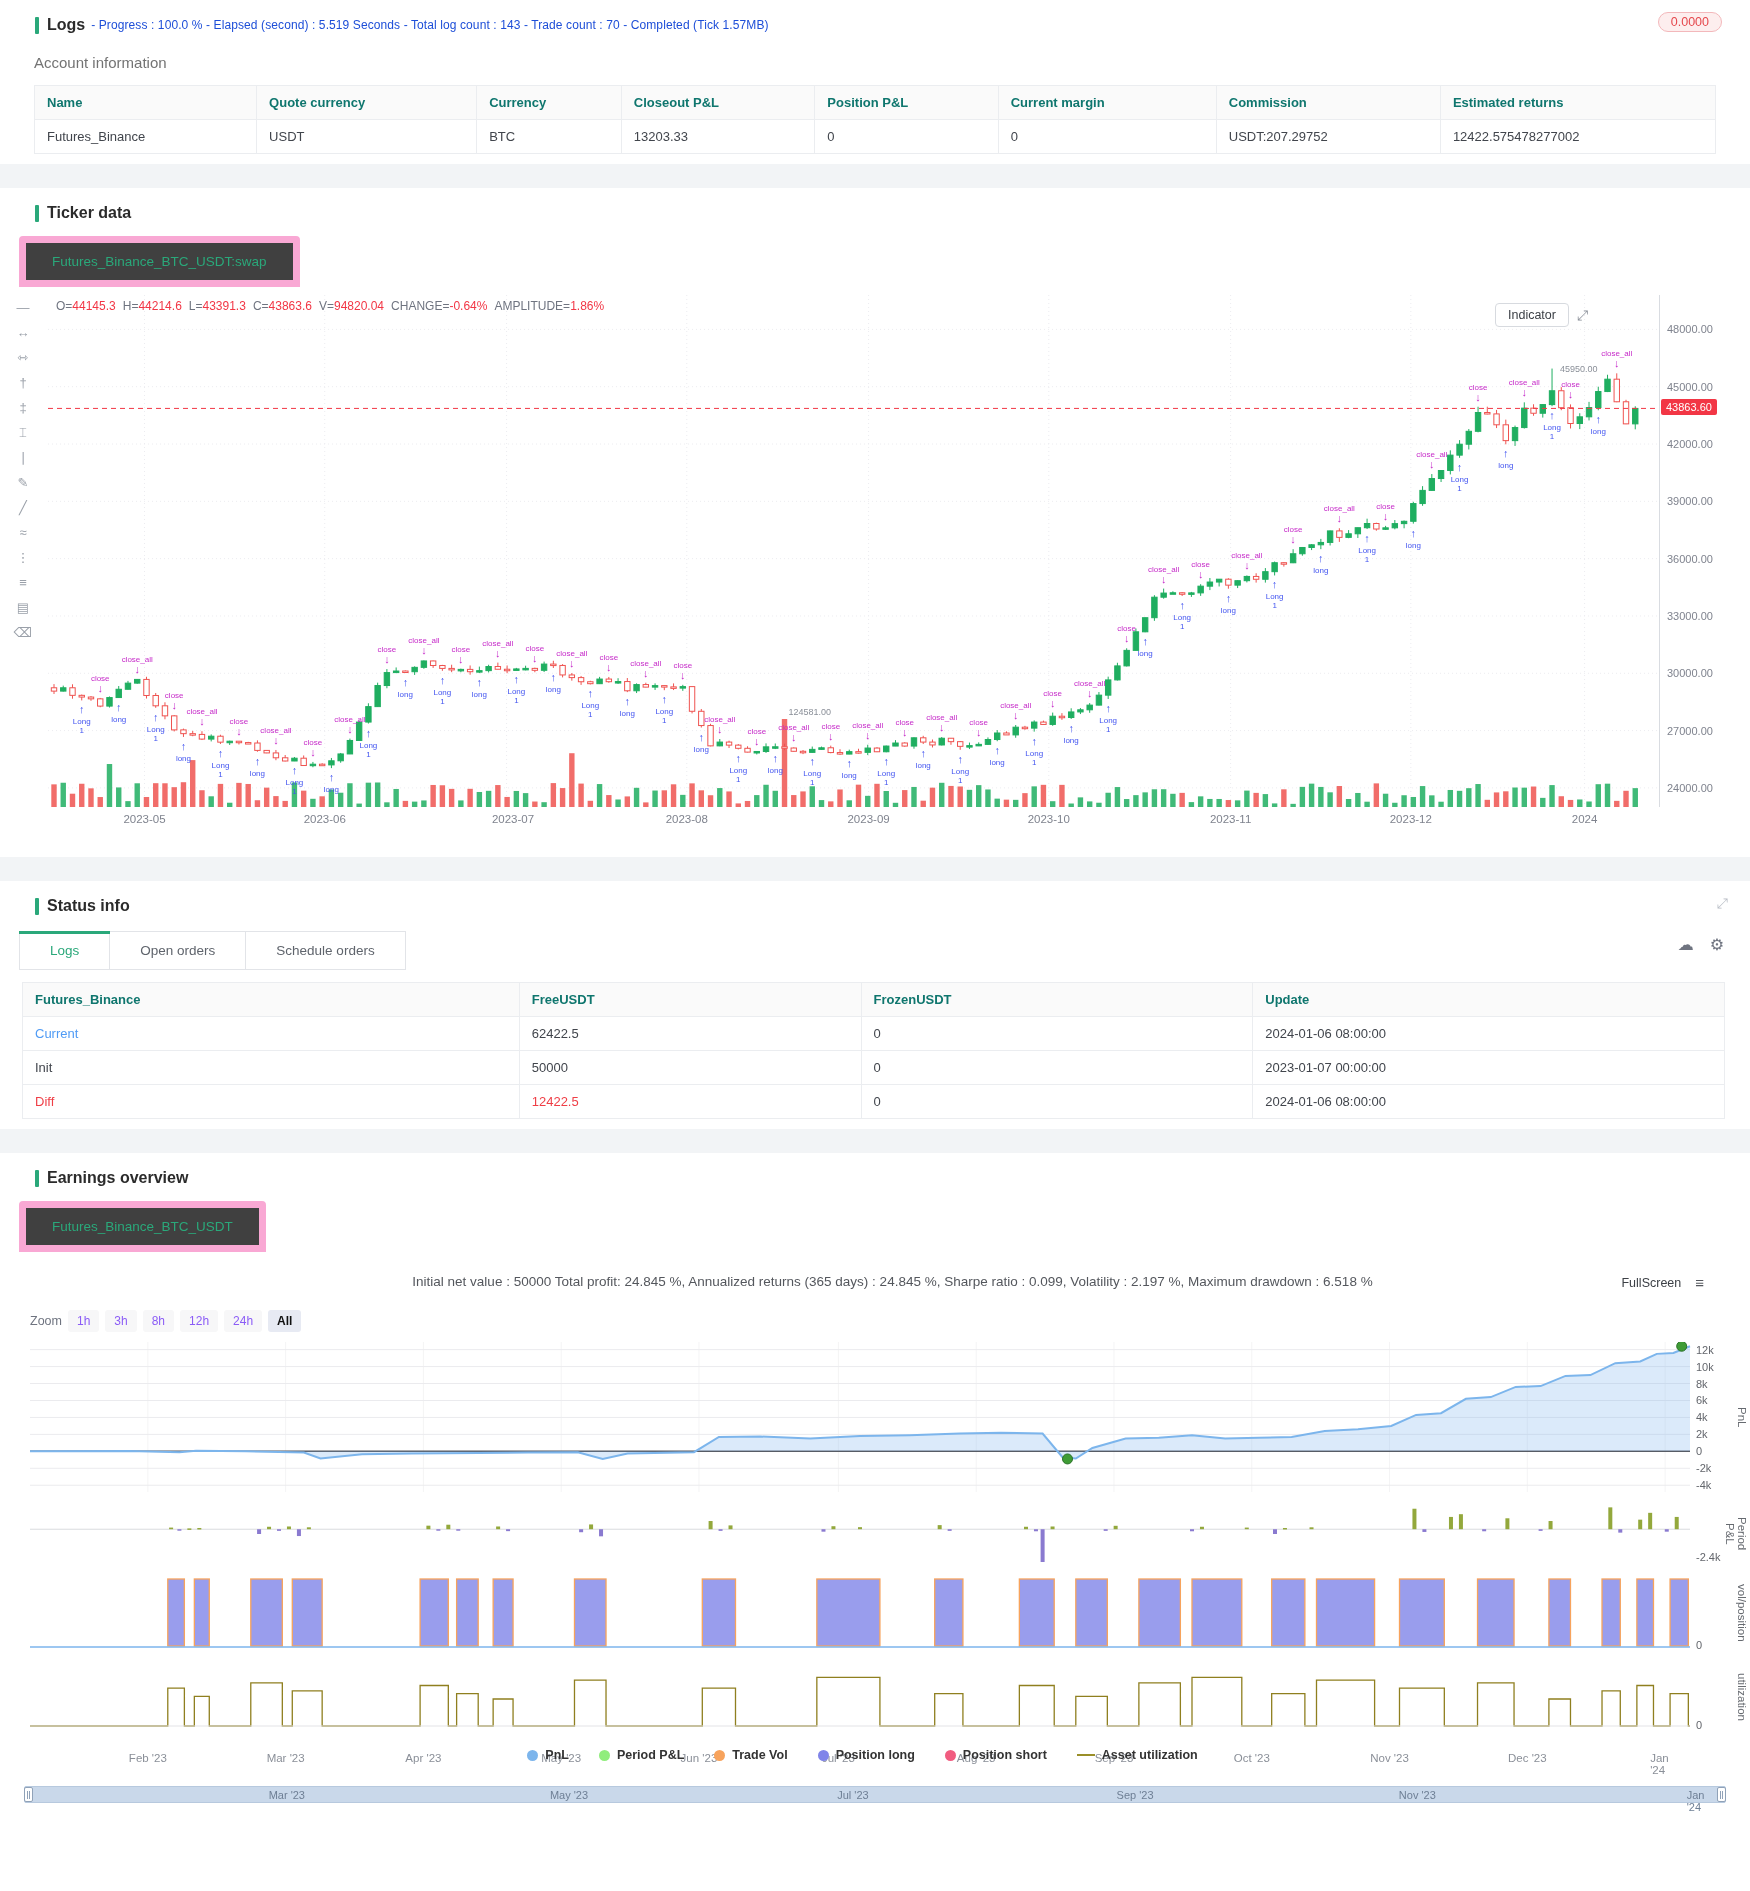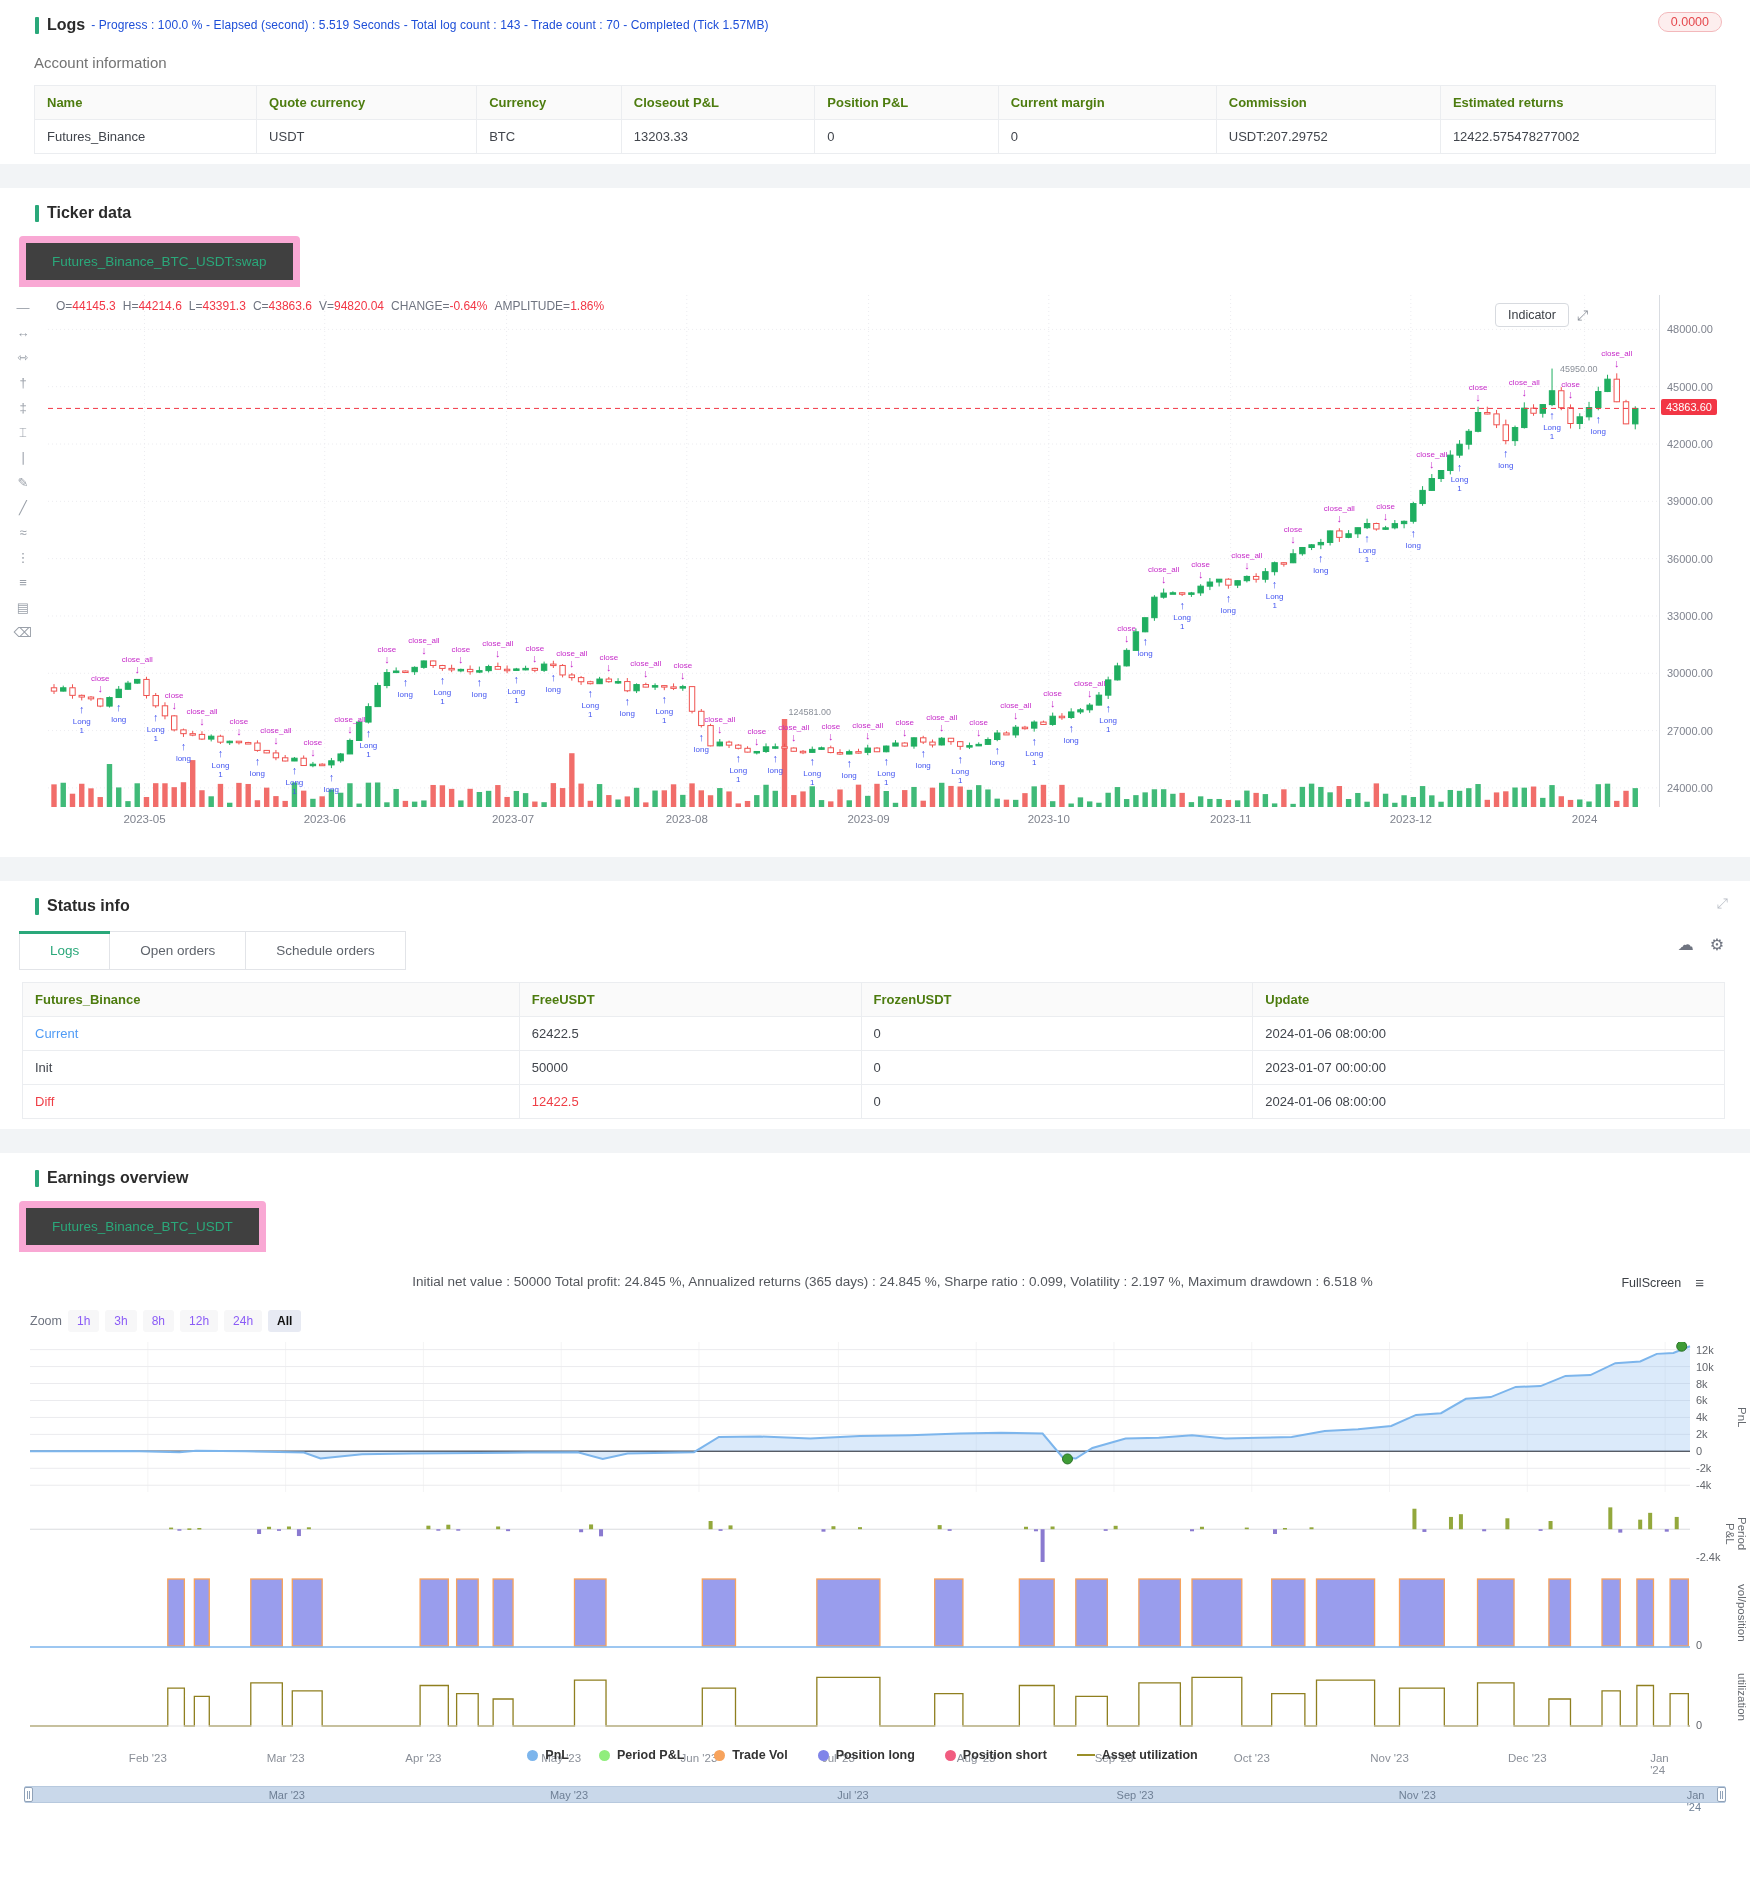--- a/index.html
+++ b/index.html
@@ -7,21 +7,21 @@
   body { height:1891px; overflow:hidden; position:relative; }
   .gap { height:24px; background:#f2f4f6; width:100%; }
   section { padding:12px 0 10px 0; background:#fff; }
   .sec-header { display:flex; align-items:center; padding-left:35px; position:relative; height:26px; }
   .sec-bar { width:4px; height:17px; background:#2aa87a; margin-right:8px; border-radius:1px; }
   .sec-title { font-size:16px; font-weight:bold; color:#2b2b2b; }
   .logs-summary { font-size:12px; color:#1d4ed8; margin-left:6px; letter-spacing:.1px; }
   .badge-pill { position:absolute; right:28px; top:0; font-size:12.5px; color:#e5484d; background:#fdeeee; border:1px solid #f3b8bb; border-radius:11px; padding:2px 12px; }
   .sub-title { font-size:15px; color:#737373; margin:16px 0 14px 34px; }
   table.grid { border-collapse:collapse; font-size:13px; color:#41454c; }
-  table.grid th { font-weight:bold; color:#4d7c0f; text-align:left; background:#fafafa; }
+  table.grid th { font-weight:bold; color:#0f766e; text-align:left; background:#fafafa; }
   table.grid th, table.grid td { border:1px solid #ebedf0; padding:9px 12px; }
   .acct-table { margin-left:34px; width:1682px; }
   
   .tab-row { padding-left:19px; margin-top:10px; display:flex; }
   .tab-box { border:7px solid #f9a8d4; border-radius:4px 4px 0 0; background:#404040; padding:11px 26px; font-size:13.5px; color:#2aa87a; cursor:pointer; }
   .seg-tabs { display:flex; margin:12px 0 0 19px; }
   .seg-tab { border:1px solid #e2e4e8; border-left-width:0; padding:11px 30px; font-size:13.5px; color:#5f646c; background:#fff; position:relative; cursor:pointer; }
   .seg-tab:first-child { border-left-width:1px; }
   .seg-tab.active { color:#2aa87a; }
   .seg-tab.active:before { content:""; position:absolute; left:-1px; right:-1px; top:-1px; height:3px; background:#2aa87a; }

